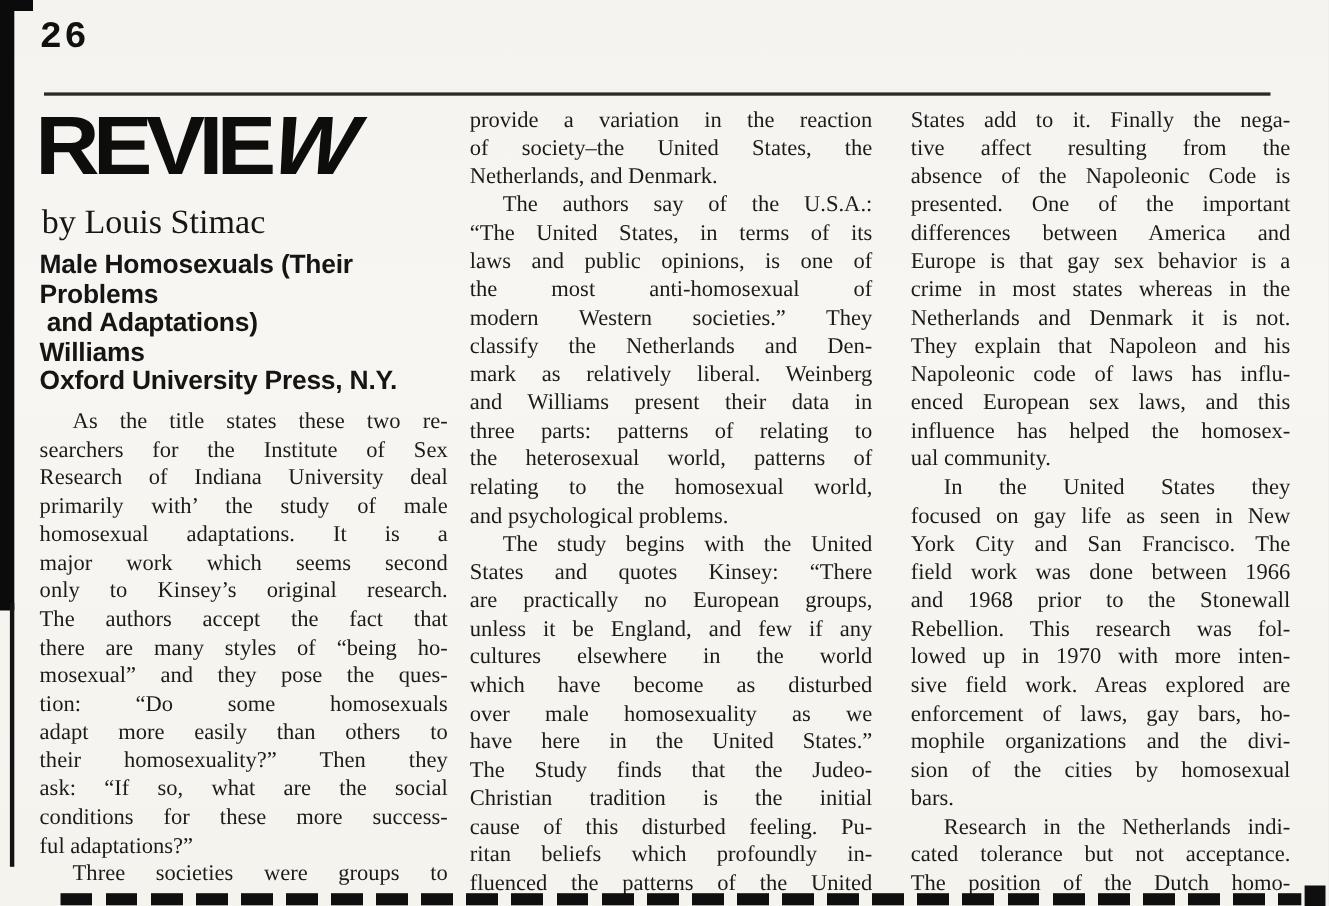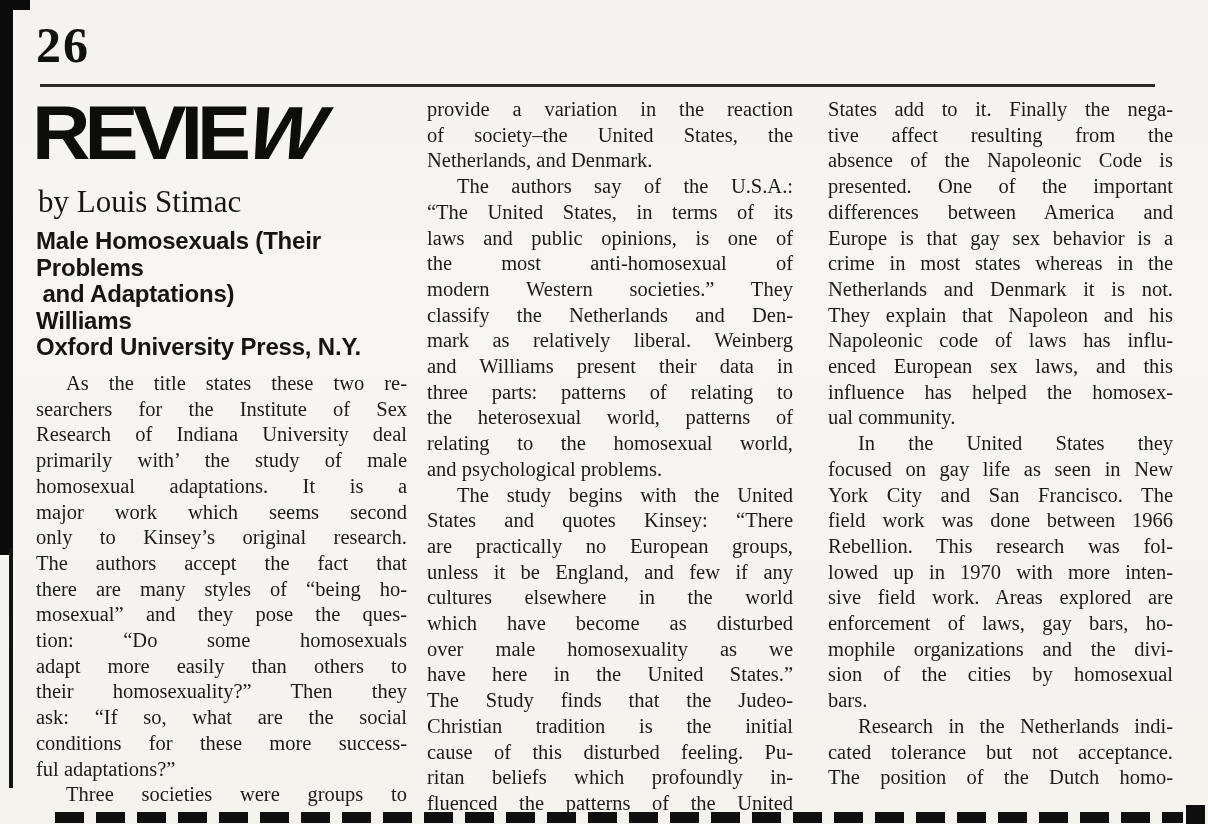--- a/index.html
+++ b/index.html
@@ -8,22 +8,22 @@
     background:linear-gradient(180deg,#f4f3ef 0%, #f7f6f2 35%, #f4f3ee 100%);
     font-family:"Liberation Serif", serif; color:#1c1b19;
   }
   
   .edge-bar-top { position:absolute; left:0; top:0; width:13px; height:555px; background:#0b0b0b; }
   .edge-bar-bottom { position:absolute; left:9px; top:548px; width:4px; height:240px; background:#131313; }
   .corner-blob { position:absolute; left:0; top:0; width:30px; height:10px; background:#0b0b0b; }
 
   .page-number {
     position:absolute; left:36px; top:16px;
-    font-family:Liberation Serif, serif; font-weight:900;
-    font-size:50px; letter-spacing:2px; color:#111110;
+    font-family:Liberation Mono, monospace; font-weight:900;
+    font-size:34px; letter-spacing:2px; color:#111110;
   }
   .top-rule { position:absolute; left:40px; top:84px; width:1115px; height:3px; background:#2b2a28; }
 
   .review-logo {
     position:absolute; left:32px; top:96px; height:80px;
     font-family:"Liberation Sans", sans-serif; font-weight:900;
     font-size:81px; line-height:80px; letter-spacing:-6px; color:#0d0d0c;
     transform:scaleY(0.93); transform-origin:left top; white-space:nowrap;
   }
   .review-logo .logo-w { display:inline-block; transform:skewX(-17deg); margin-left:4px; }
@@ -128,20 +128,21 @@
       <div class="line">Netherlands and Denmark it is not.</div>
       <div class="line">They explain that Napoleon and his</div>
       <div class="line">Napoleonic code of laws has influ-</div>
       <div class="line">enced European sex laws, and this</div>
       <div class="line">influence has helped the homosex-</div>
       <div class="line end">ual community.</div>
       <div class="line indent">In the United States they</div>
       <div class="line">focused on gay life as seen in New</div>
       <div class="line">York City and San Francisco. The</div>
       <div class="line">field work was done between 1966</div>
+      <div class="line">and 1968 prior to the Stonewall</div>
       <div class="line">Rebellion. This research was fol-</div>
       <div class="line">lowed up in 1970 with more inten-</div>
       <div class="line">sive field work. Areas explored are</div>
       <div class="line">enforcement of laws, gay bars, ho-</div>
       <div class="line">mophile organizations and the divi-</div>
       <div class="line">sion of the cities by homosexual</div>
       <div class="line end">bars.</div>
       <div class="line indent">Research in the Netherlands indi-</div>
       <div class="line">cated tolerance but not acceptance.</div>
       <div class="line">The position of the Dutch homo-</div>

